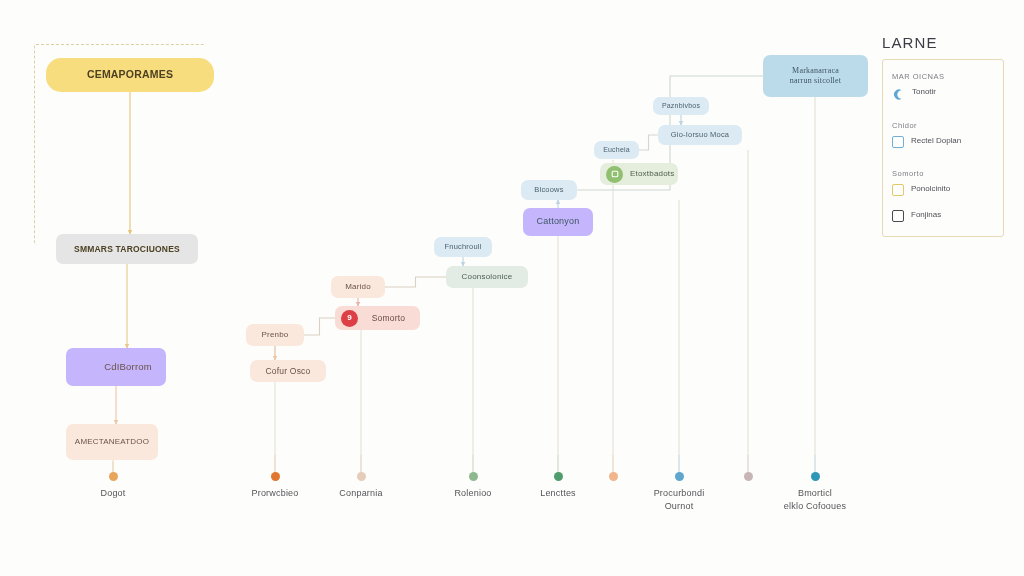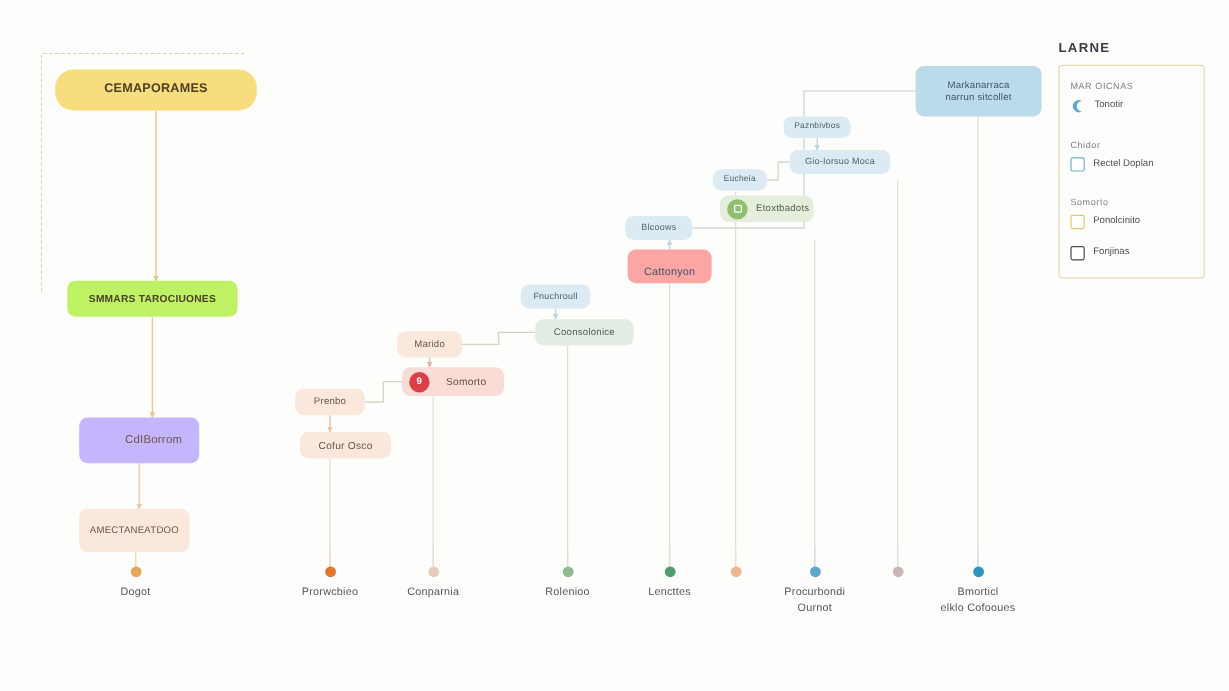--- a/index.html
+++ b/index.html
@@ -20,25 +20,25 @@
     color:#4a4a46;
     box-sizing:border-box;
     padding:4px 8px;
     line-height:1.25;
     letter-spacing:.2px;
   }
   .node.withicon{justify-content:flex-start;gap:7px;padding-left:6px;}
 
   
   .n-yellow   {background:#f7dd7e;color:#4d4023;font-weight:bold;border-radius:15px;}
-  .n-yellow2  {background:#bef264;color:#4d4023;font-weight:bold;}
+  .n-yellow2  {background:#e5e5e5;color:#4d4023;font-weight:bold;}
   .n-peach    {background:#c4b5fd;color:#6a5348;padding-left:32px;}
   .n-peach-lt {background:#fbe8dc;color:#6a5348;}
   .n-pink     {background:#fadcd6;color:#6a4a45;}
-  .n-blue     {background:#fca5a5;color:#3f5663;align-items:flex-end;}
+  .n-blue     {background:#c4b5fd;color:#3f5663;}
   .n-blue-lt  {background:#dceaf3;color:#4c626e;}
   .n-blue-dk  {background:#bcdbea;color:#3c5462;}
   .n-green-lt {background:#e5eedd;color:#51604a;text-align:right;}
   .n-mint     {background:#e2ece4;color:#4e5f55;}
 
   .badge{
     width:17px;height:17px;border-radius:50%;
     flex:0 0 17px;display:flex;align-items:center;justify-content:center;
     font-size:8px;color:#fff;font-weight:bold;
   }
@@ -54,21 +54,21 @@
 
   .bracket{
     position:absolute;
     border-left:1px dashed #ddcfa6;
     border-top:1px dashed #ddcfa6;
     border-radius:2px;
   }
 
   
   #legend-panel{position:absolute;left:882px;top:34px;width:122px;}
-  .legend-title{font-size:11px;font-weight:bold;color:#3c3c46;letter-spacing:1.1px;margin-bottom:8px;}
+  .legend-title{font-size:15px;font-weight:normal;color:#3c3c46;letter-spacing:1.1px;margin-bottom:8px;}
   .legend-box{
     border:1px solid #e6d9b4;border-radius:3px;
     padding:12px 9px 14px 9px;background:transparent;
   }
   .legend-group-title{font-size:7.5px;color:#7d7d86;letter-spacing:.5px;margin-bottom:6px;}
   .legend-row{display:flex;align-items:flex-start;gap:7px;margin-bottom:14px;}
   .legend-row:last-child{margin-bottom:0;}
   .legend-label{font-size:8px;color:#50505a;}
   .sw-square{width:12px;height:12px;border-radius:2px;box-sizing:border-box;background:#fff;}
   .sw-moon{width:13px;height:13px;position:relative;}
@@ -180,21 +180,21 @@
         </span>
         <span style="white-space: pre-line; flex: 1 1 0%;">Etoxtbadots</span>
       </div>
       <div class="node n-blue-lt" style="left: 653px; top: 97px; width: 56px; height: 18px; font-size: 7px;">
         <span style="white-space: pre-line; flex: 1 1 0%;">Paznbivbos</span>
       </div>
       <div class="node n-blue-lt" style="left: 658px; top: 125px; width: 84px; height: 20px; font-size: 7.5px;">
         <span style="white-space: pre-line; flex: 1 1 0%;">Gio-Iorsuo Moca</span>
       </div>
       <div class="node n-blue-dk" style="left: 763px; top: 55px; width: 105px; height: 42px; font-size: 8px;">
-        <span style="white-space: pre-line; flex: 1 1 0%;">Markanarraca
+        <span style="white-space: pre-line; flex: 1 1 0%; font-family: Liberation Serif, serif;">Markanarraca
 narrun sitcollet</span>
       </div>
     </div>
 
   <div id="axis-layer">
       <div class="dot" style="left: 108.5px; top: 471.5px; background: rgb(232, 166, 92);"></div>
       <div class="axis-label" style="left: 53px; top: 487px; width: 120px; white-space: pre-line;">Dogot</div>
       <div class="dot" style="left: 270.5px; top: 471.5px; background: rgb(224, 118, 47);"></div>
       <div class="axis-label" style="left: 215px; top: 487px; width: 120px; white-space: pre-line;">Prorwcbieo</div>
       <div class="dot" style="left: 356.5px; top: 471.5px; background: rgb(229, 205, 185);"></div>

